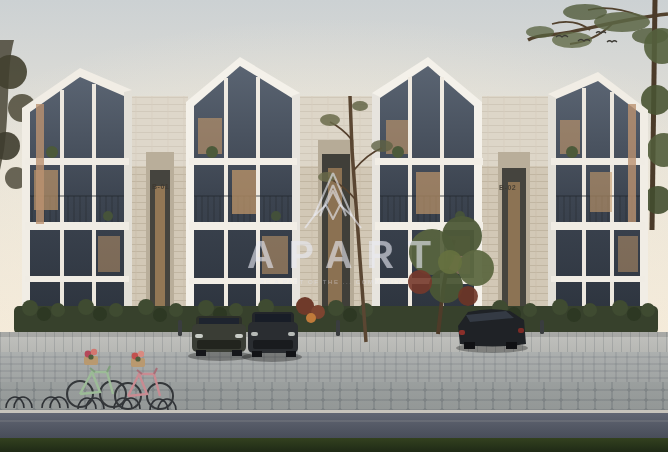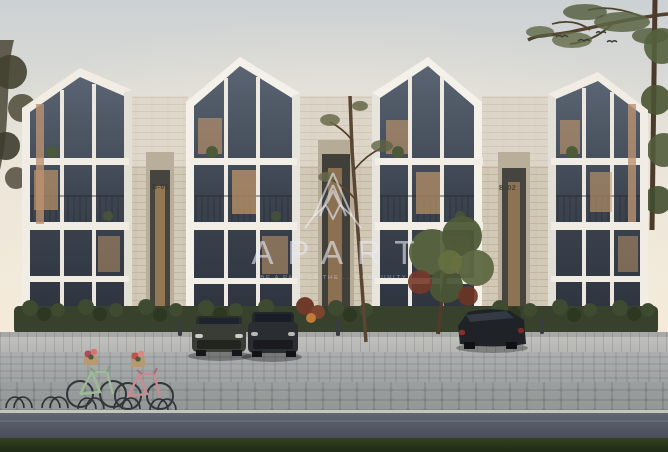--- a/index.html
+++ b/index.html
@@ -4,21 +4,21 @@
 <style>
   html,body{margin:0;padding:0;background:#222;}
   .stage{position:relative;width:668px;height:452px;overflow:hidden;
          font-family:"Liberation Sans",sans-serif;background:#e9e5da;}
   .stage svg.scene{position:absolute;left:0;top:0;}
   .unit-label{position:absolute;font-size:7px;font-weight:bold;color:#3e3830;
               opacity:.85;letter-spacing:.5px;}
   .watermark{position:absolute;left:233px;top:170px;width:200px;text-align:center;
              color:rgba(230,233,243,.55);pointer-events:none;}
   .wm-logo{display:block;margin:0 auto 4px auto;}
-  .wm-brand{font-size:33px;font-weight:400;letter-spacing:14px;text-indent:14px;
+  .wm-brand{font-size:38px;font-weight:700;letter-spacing:14px;text-indent:14px;
             line-height:1.05;color:rgba(229,232,243,.55);text-shadow:0 0 1px rgba(255,255,255,.15);}
   .wm-tagline{margin-top:3px;font-size:6px;letter-spacing:1.6px;text-indent:1.6px;
               color:rgba(226,229,240,.45);white-space:nowrap;}
 </style>
 </head>
 <body>
 
 <div class="stage">
 <svg class="scene" width="668" height="452" viewBox="0 0 668 452">
   <defs>

